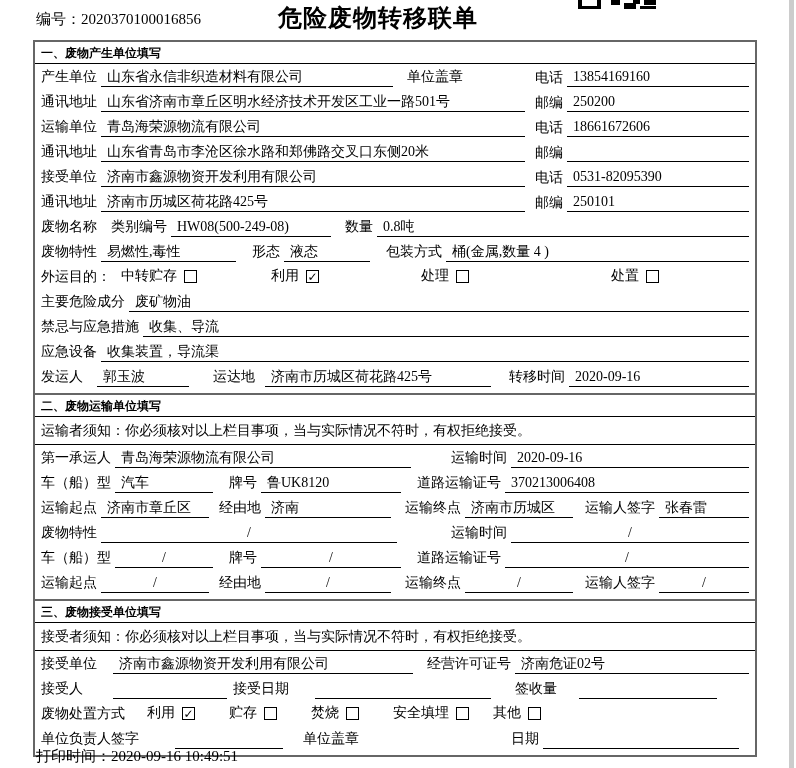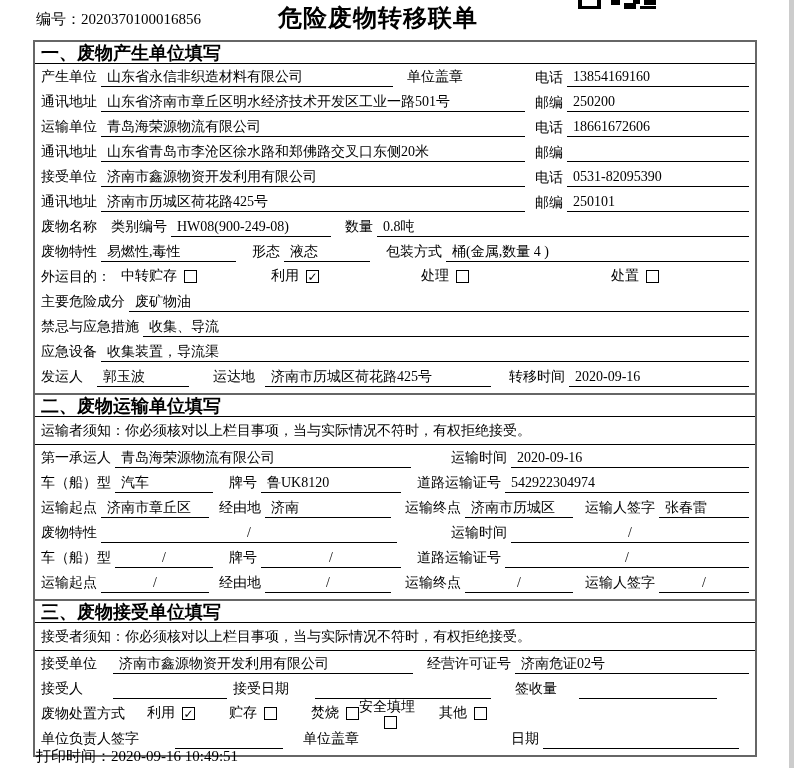--- a/index.html
+++ b/index.html
@@ -14,21 +14,21 @@
     font-size:24px; font-weight:bold; letter-spacing:1px;
     font-family:"Liberation Sans","DejaVu Sans",sans-serif; }
   .qr { position:absolute; left:578px; top:0; width:78px; height:9px; }
   .qr div { position:absolute; background:#000; }
 
   
   .tables { position:absolute; left:33px; top:40px; width:724px; }
   .sec { border:2px solid #666; background:#fff; }
   .sec + .sec { margin-top:-2px; }
   .sec-title { font-family:"Liberation Sans","DejaVu Sans",sans-serif; font-weight:bold;
-    font-size:18px; padding:2px 6px 1px 6px; border-bottom:1px solid #000; line-height:18px; }
+    font-size:12px; padding:2px 6px 1px 6px; border-bottom:1px solid #000; line-height:18px; }
   .notice { font-size:14px; padding:4px 6px; border-bottom:1px solid #000; line-height:19px; }
   .body { padding:1px 6px 3px 6px; }
   .row { display:flex; align-items:center; height:25px; font-size:14px; }
   .lbl { white-space:nowrap; padding-bottom:2px; line-height:19px; }
   .uline { border-bottom:1px solid #000; height:20px; line-height:19px; padding:0 6px;
     white-space:nowrap; overflow:hidden; margin:0 0 2px 4px; }
   .flex1 { flex:1 1 auto; }
   .rgroup { display:flex; align-items:flex-end; width:214px; flex:none; margin-left:10px; }
   .rgroup .uline { flex:1; }
   .ctr { text-align:center; }
@@ -121,21 +121,21 @@
           <span class="uline flex1">济南市历城区荷花路425号</span>
           <span class="rgroup">
             <span class="lbl">邮编</span>
             <span class="uline">250101</span>
           </span>
         </div>
 
         <div class="row">
           <span class="lbl">废物名称</span>
           <span class="lbl" style="margin-left:14px;">类别编号</span>
-          <span class="uline" style="width:160px;">HW08(900-249-08)</span>
+          <span class="uline" style="width:160px;">HW08(500-249-08)</span>
           <span class="lbl" style="margin-left:14px;">数量</span>
           <span class="uline flex1">0.8吨</span>
         </div>
 
         <div class="row">
           <span class="lbl">废物特性</span>
           <span class="uline" style="width:135px;">易燃性,毒性</span>
           <span class="lbl" style="margin-left:16px;">形态</span>
           <span class="uline" style="width:86px;">液态</span>
           <span class="lbl" style="margin-left:16px;">包装方式</span>
@@ -201,21 +201,21 @@
           <span class="lbl">运输时间</span>
           <span class="uline" style="width:238px;">2020-09-16</span>
         </div>
 
         <div class="row">
           <span class="lbl">车（船）型</span>
           <span class="uline" style="width:98px;">汽车</span>
           <span class="lbl" style="margin-left:16px;">牌号</span>
           <span class="uline" style="width:140px;">鲁UK8120</span>
           <span class="lbl" style="margin-left:16px;">道路运输证号</span>
-          <span class="uline flex1">542922304974</span>
+          <span class="uline flex1">370213006408</span>
         </div>
 
         <div class="row">
           <span class="lbl">运输起点</span>
           <span class="uline" style="width:108px;">济南市章丘区</span>
           <span class="lbl" style="margin-left:10px;">经由地</span>
           <span class="uline" style="width:126px;">济南</span>
           <span class="lbl" style="margin-left:14px;">运输终点</span>
           <span class="uline" style="width:108px;">济南市历城区</span>
           <span class="lbl" style="margin-left:12px;">运输人签字</span>
@@ -281,21 +281,21 @@
             <span class="cb-box">✓</span>
           </span>
           <span class="cbg" style="margin-left:34px;">
             <span class="cb-label">贮存</span>
             <span class="cb-box"></span>
           </span>
           <span class="cbg" style="margin-left:34px;">
             <span class="cb-label">焚烧</span>
             <span class="cb-box"></span>
           </span>
-          <span class="cbg" style="flex-direction:column;">
+          <span class="cbg" style="margin-left:34px;">
             <span class="cb-label">安全填埋</span>
             <span class="cb-box"></span>
           </span>
           <span class="cbg" style="margin-left:24px;">
             <span class="cb-label">其他</span>
             <span class="cb-box"></span>
           </span>
         </div>
 
         <div class="row">

